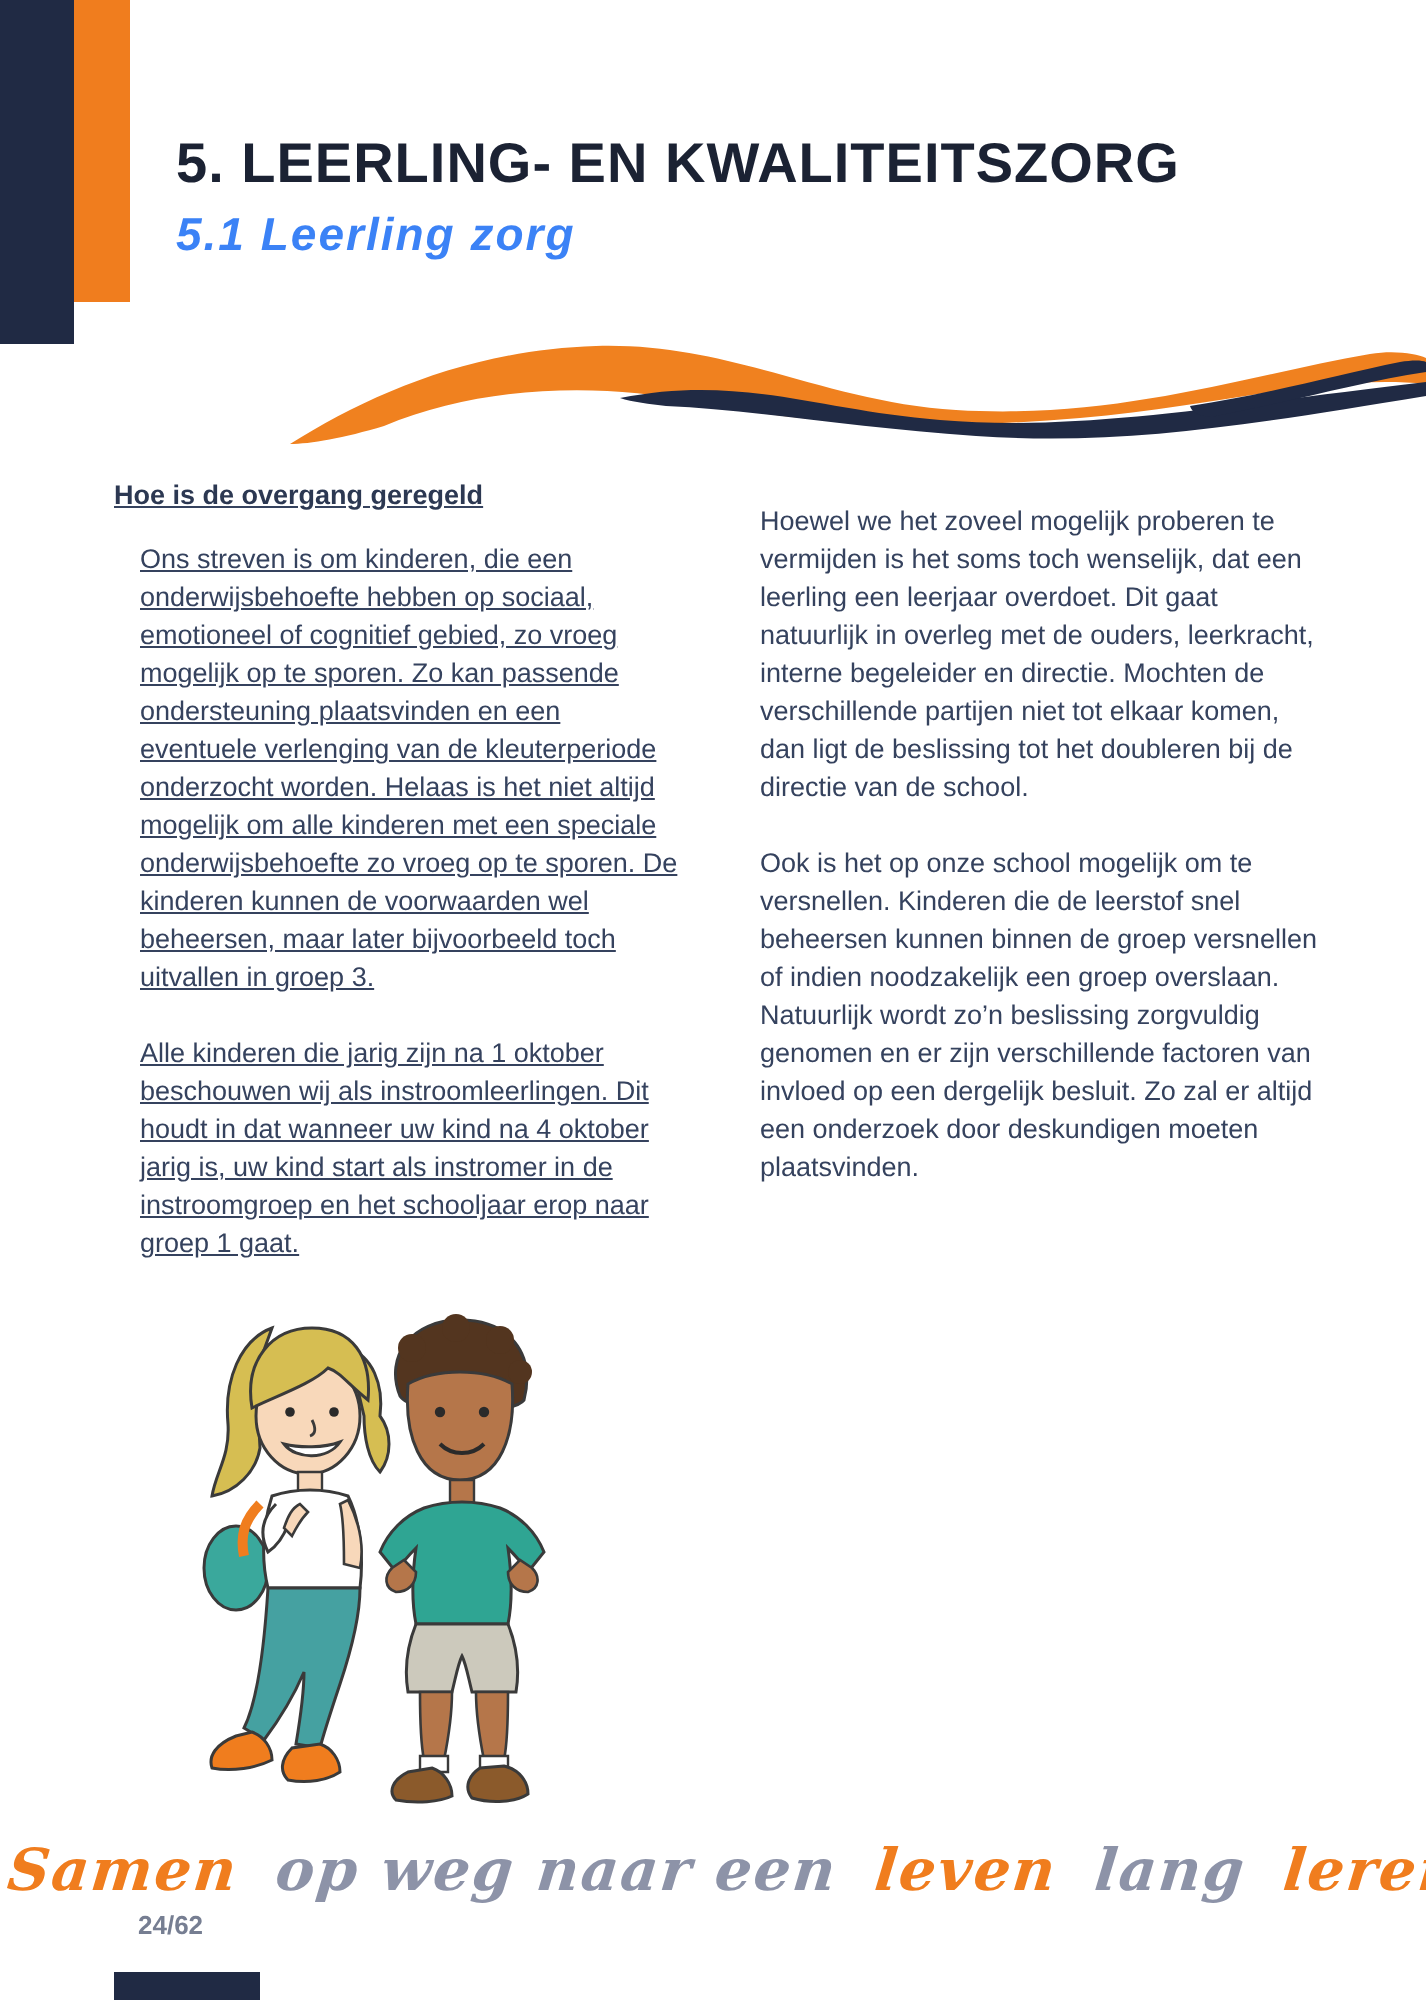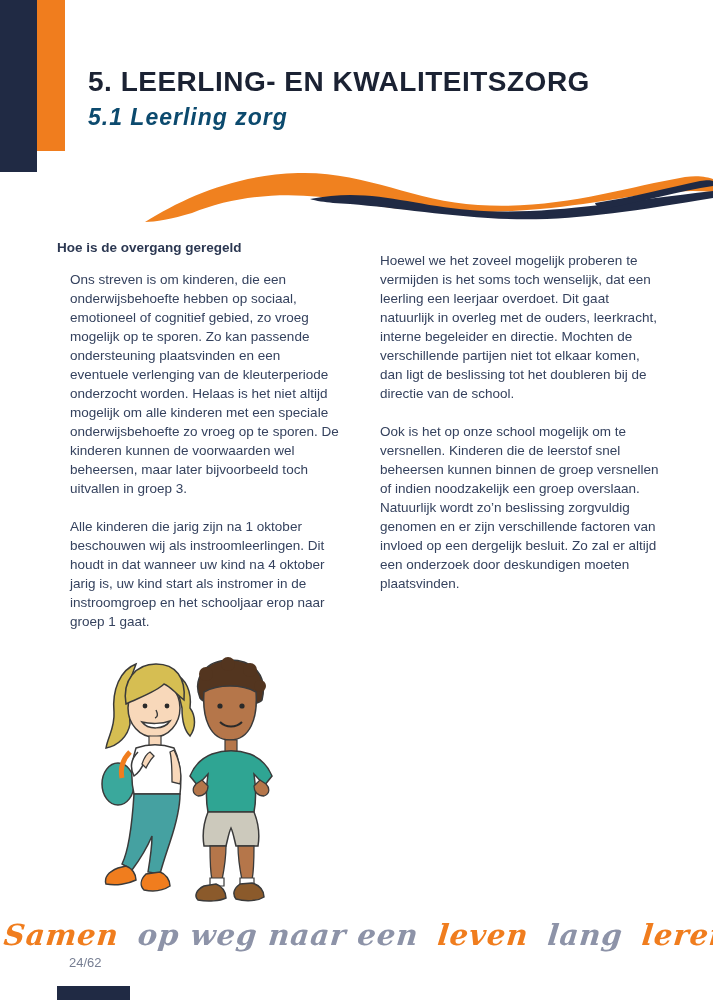--- a/index.html
+++ b/index.html
@@ -37,34 +37,34 @@
     letter-spacing: 0.5px;
     color: #1b2233;
     white-space: nowrap;
   }
   .subtitle {
     margin-top: 6px;
     font-size: 23px;
     font-weight: bold;
     font-style: italic;
     letter-spacing: 1px;
-    color: #0c4a6e;
+    color: #3b82f6;
   }
   
   .wave { position: absolute; left: 140px; top: 163px; width: 573px; height: 62px; }
   
   .columns {
     position: absolute; left: 57px; top: 238px;
     width: 618px;
     display: flex; gap: 14px;
     color: #35425e;
     font-size: 13.5px;
     line-height: 19px;
   }
-  .col-left  { width: 296px; }
+  .col-left  { width: 296px; text-decoration: underline; }
   .col-right { width: 308px; }
   .col-heading { font-weight: bold; color: #2c3852; }
   .para { margin: 13px; }
   .para + .para { margin-top: 19px; }
   
   .illustration { position: absolute; left: 78px; top: 656px; width: 218px; height: 252px; }
   
   .slogan {
     position: absolute; left: 0; top: 918px;
     width: 713px;
@@ -76,21 +76,21 @@
     letter-spacing: 1px;
     transform: skewX(-6deg);
     white-space: nowrap;
   }
   .slogan span { padding: 0 4px; }
   .w-orange { color: #f07d1e; }
   .w-gray   { color: #8d93a8; }
   
   .page-number {
     position: absolute; left: 69px; top: 955px;
-    font-size: 13px; font-weight: normal;
+    font-size: 13px; font-weight: bold;
     color: #767e92;
     text-align: center;
   }
 </style>
 </head>
 <body>
 
 <div class="page">
 
   <div class="corner-navy"></div>

